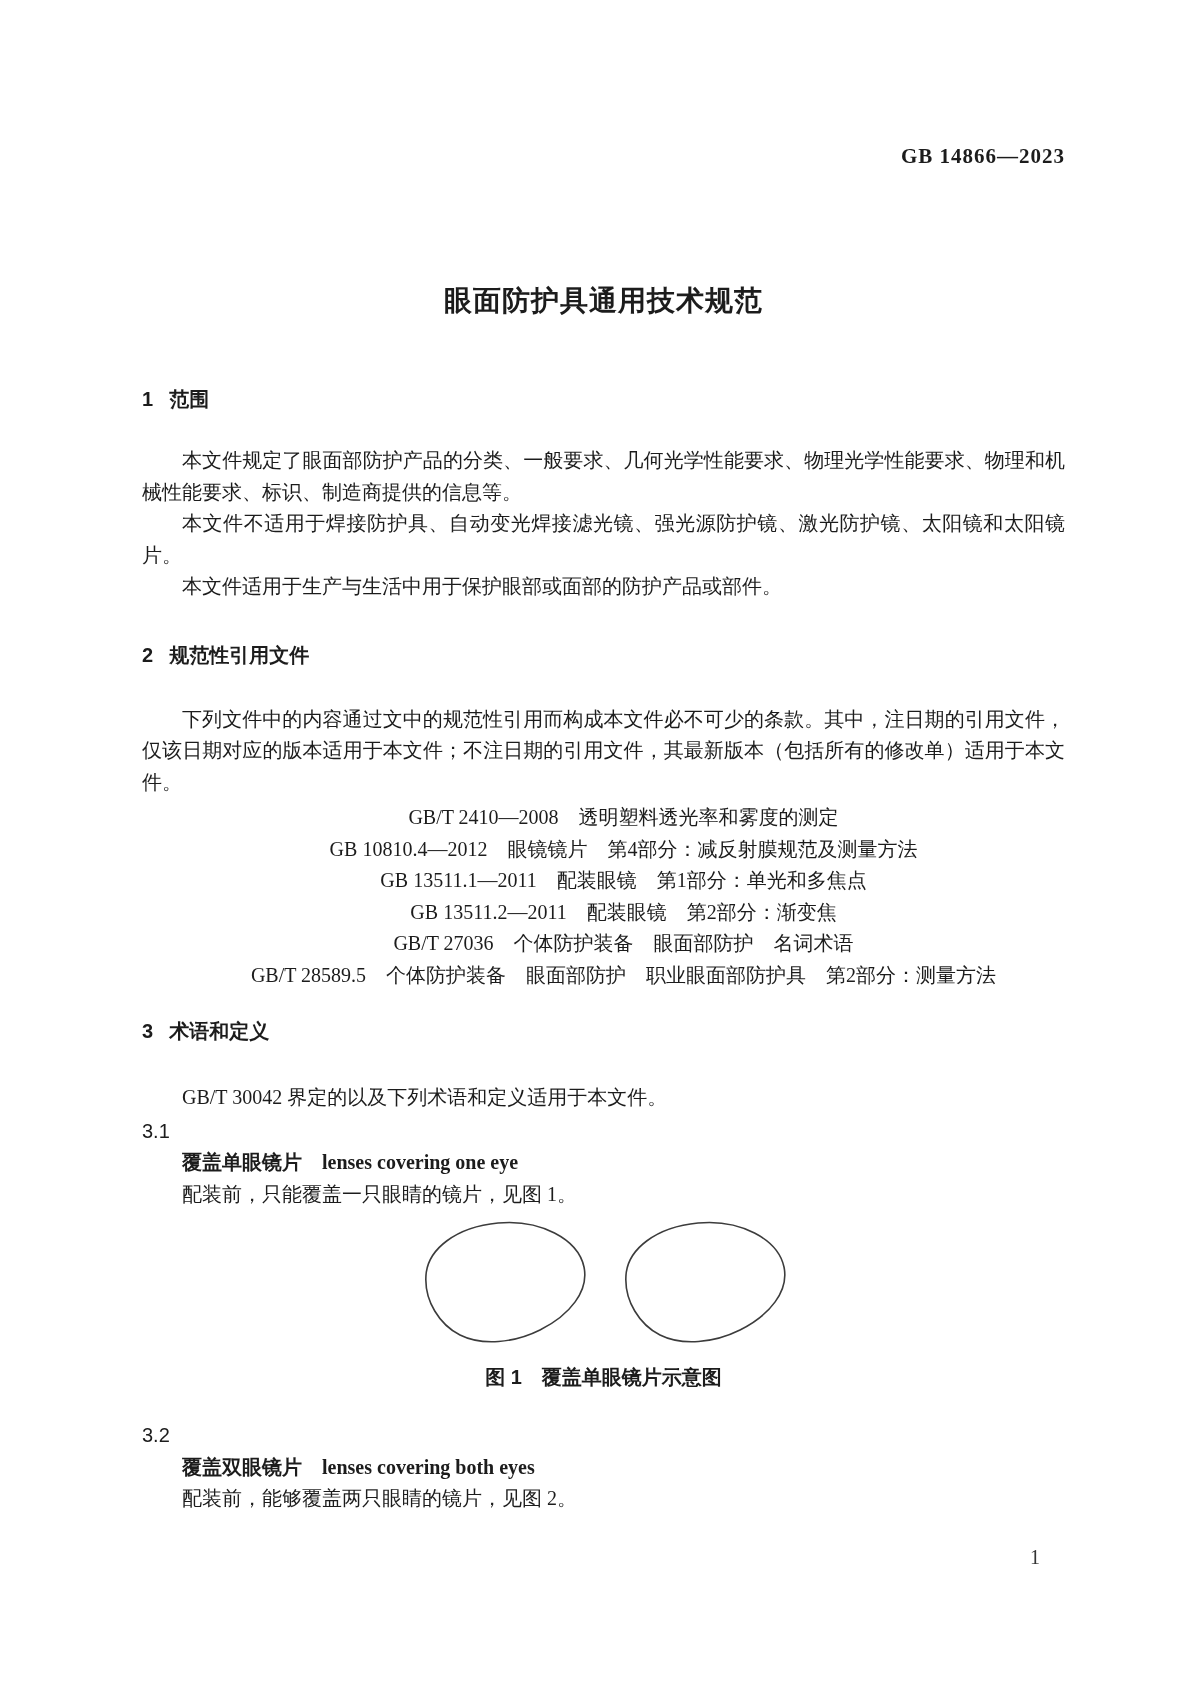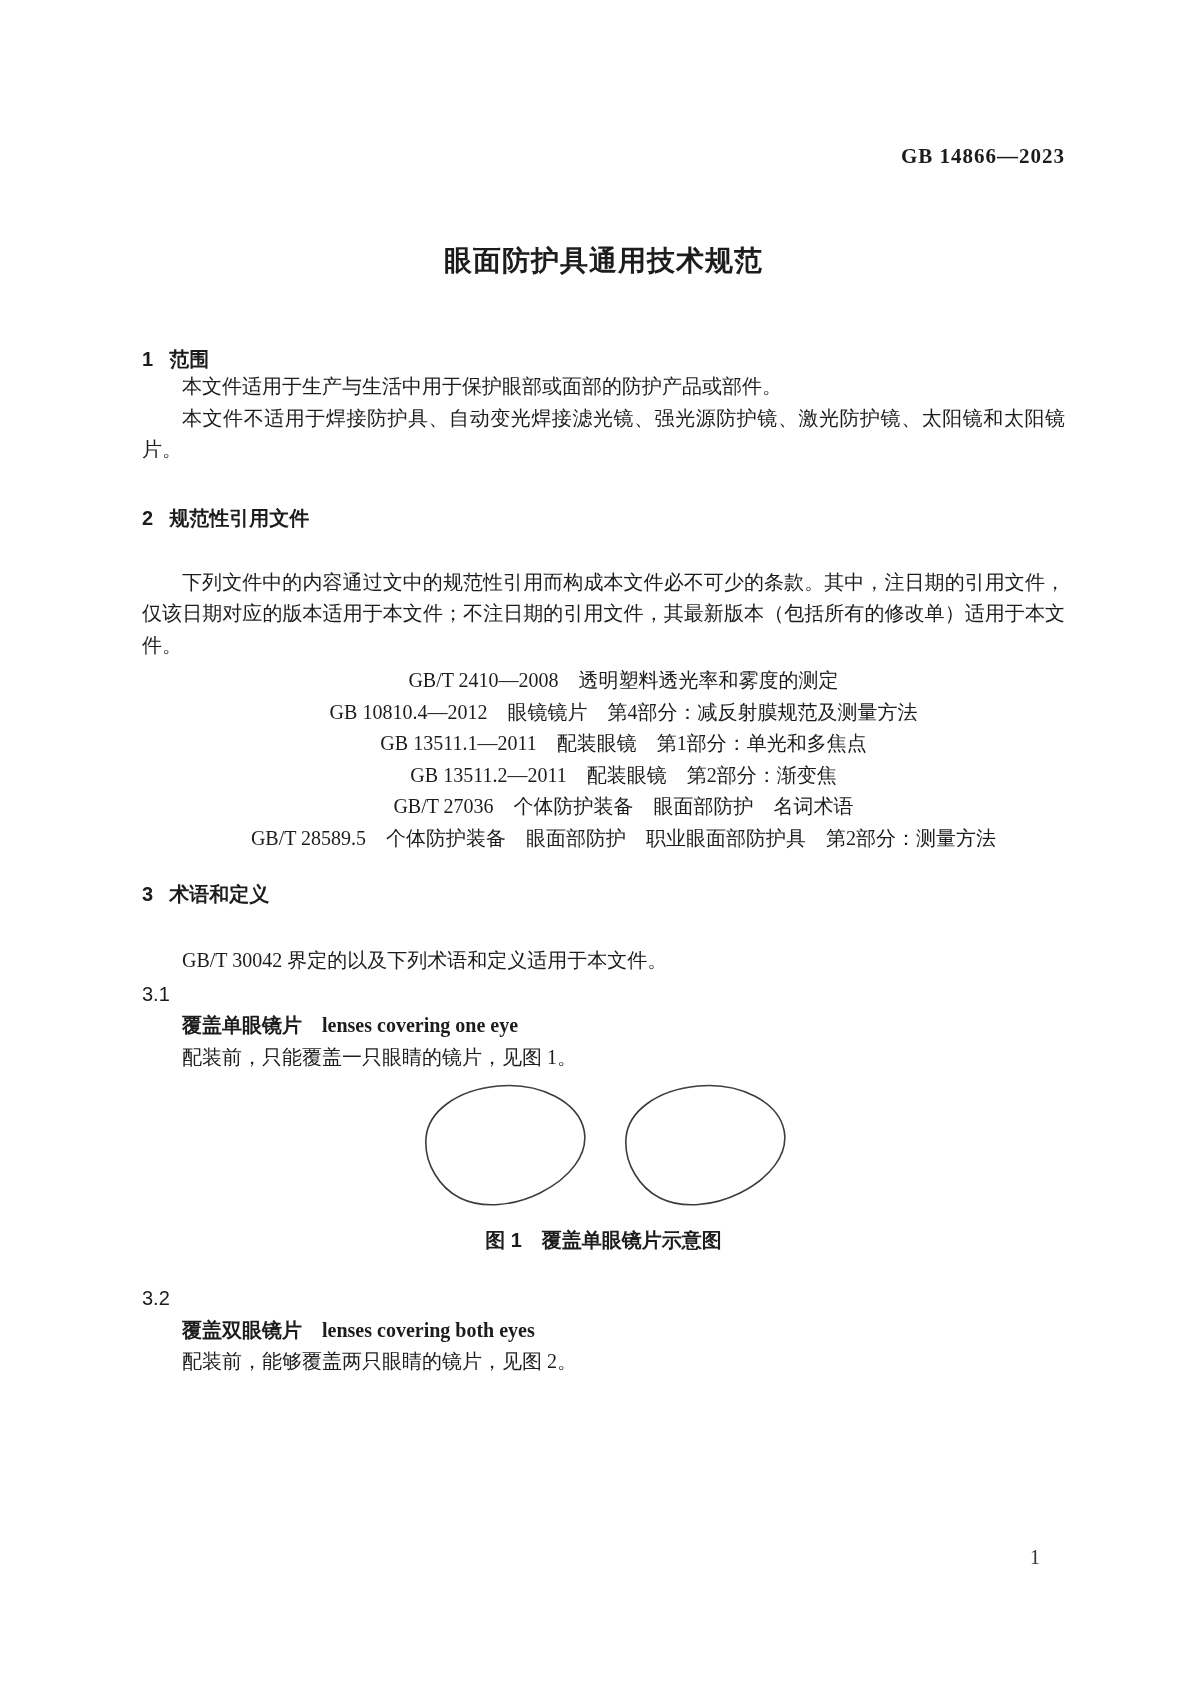--- a/index.html
+++ b/index.html
@@ -22,21 +22,21 @@
     text-align: right;
     font-size: 21px;
     line-height: 24px;
     font-weight: 700;
     letter-spacing: 1px;
     font-family: "Liberation Serif", "DejaVu Serif", serif;
   }
 
   
   .doc-title {
-    margin-top: 76px;
+    margin-top: 116px;
     text-align: center;
     font-family: "Liberation Sans", "DejaVu Sans", sans-serif;
     font-weight: 700;
     font-size: 28px;
     line-height: 34px;
     letter-spacing: 1px;
   }
 
   
   .sec-heading {
@@ -135,22 +135,23 @@
 <div class="page">
   <div class="content">
 
     <div class="std-code">GB 14866—2023</div>
 
     <div class="doc-title">眼面防护具通用技术规范</div>
 
     <div class="sec-heading h1">
       <span class="sec-num">1</span><span>范围</span>
     </div>
+    <p class="para mt-p1">本文件规定了眼面部防护产品的分类、一般要求、几何光学性能要求、物理光学性能要求、物理和机械性能要求、标识、制造商提供的信息等。</p>
+    <p class="para">本文件不适用于焊接防护具、自动变光焊接滤光镜、强光源防护镜、激光防护镜、太阳镜和太阳镜片。</p>
     <p class="para">本文件适用于生产与生活中用于保护眼部或面部的防护产品或部件。</p>
-    <p class="para">本文件不适用于焊接防护具、自动变光焊接滤光镜、强光源防护镜、激光防护镜、太阳镜和太阳镜片。</p>
 
     <div class="sec-heading h2">
       <span class="sec-num">2</span><span>规范性引用文件</span>
     </div>
     <p class="para mt-p2">下列文件中的内容通过文中的规范性引用而构成本文件必不可少的条款。其中，注日期的引用文件，仅该日期对应的版本适用于本文件；不注日期的引用文件，其最新版本（包括所有的修改单）适用于本文件。</p>
     <div class="refs">
       <div class="ref-item">GB/T 2410—2008　透明塑料透光率和雾度的测定</div>
       <div class="ref-item">GB 10810.4—2012　眼镜镜片　第4部分：减反射膜规范及测量方法</div>
       <div class="ref-item">GB 13511.1—2011　配装眼镜　第1部分：单光和多焦点</div>
       <div class="ref-item">GB 13511.2—2011　配装眼镜　第2部分：渐变焦</div>

